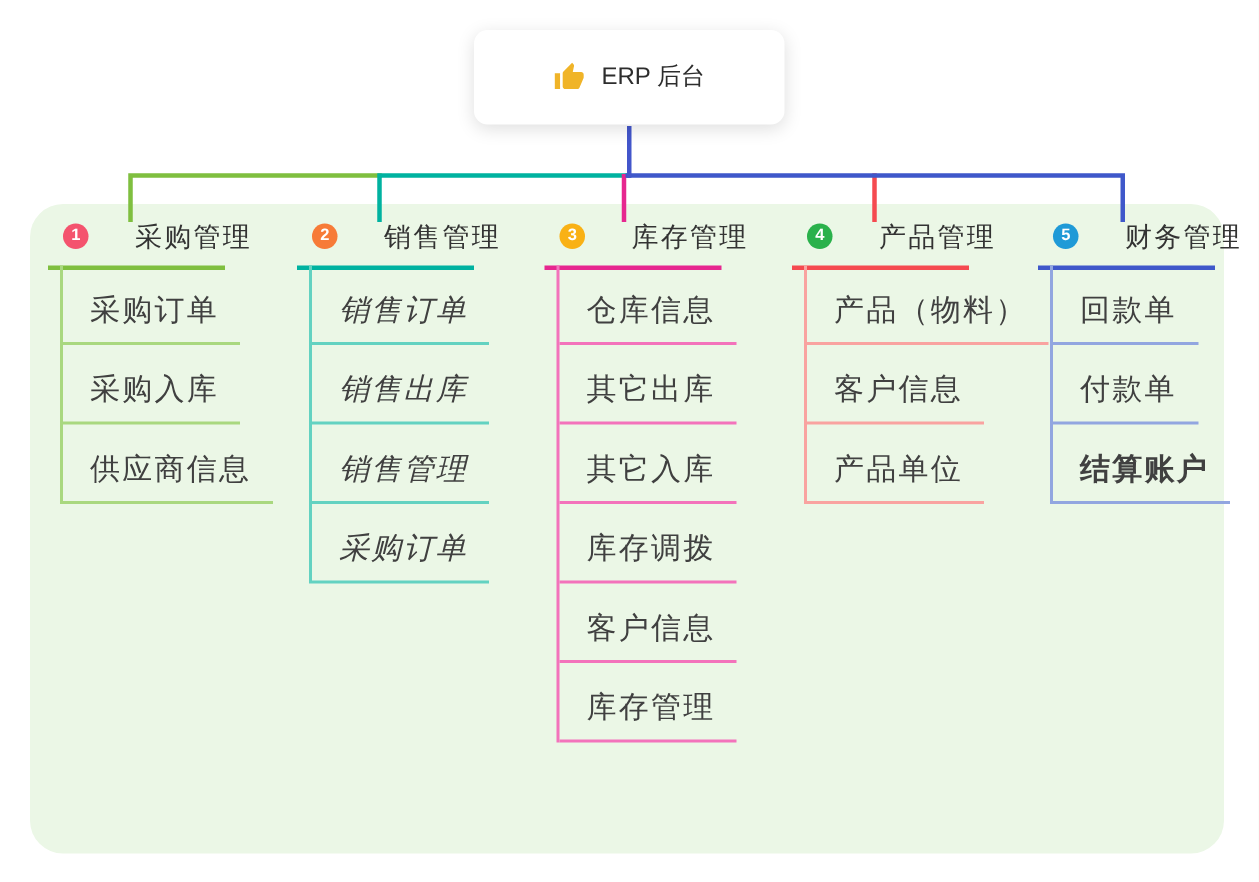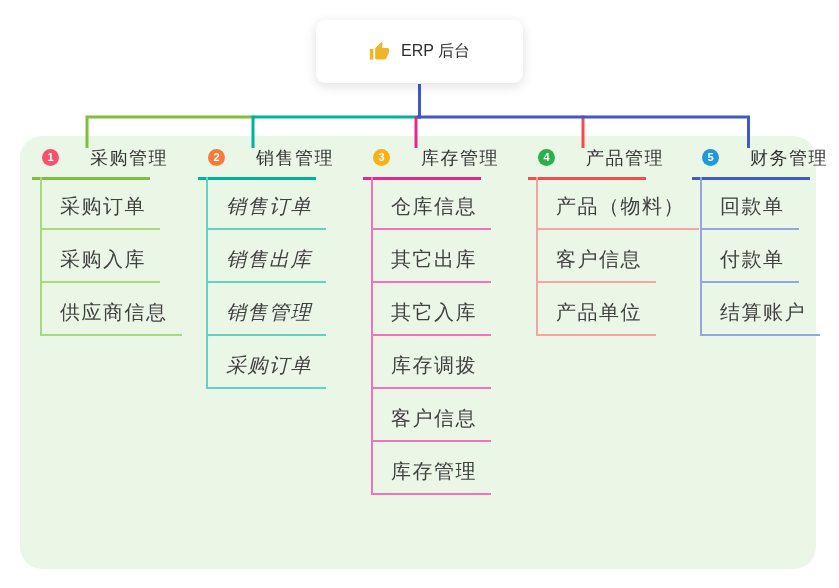--- a/index.html
+++ b/index.html
@@ -106,16 +106,16 @@
         <div class="child-item" style="border-bottom-color: rgb(249, 163, 160);">客户信息</div>
         <div class="child-item" style="border-bottom-color: rgb(249, 163, 160);">产品单位</div>
       </div>
       <div class="branch-header" style="left: 692px; top: 147px; width: 118px; border-bottom-color: rgb(63, 88, 202);">
         <span class="badge" style="background: rgb(31, 154, 215);">5</span>
         <span class="branch-title">财务管理</span>
       </div>
       <div class="child-col" style="left: 700px; top: 177px; border-left-color: rgb(146, 166, 224);">
         <div class="child-item" style="border-bottom-color: rgb(146, 166, 224);">回款单</div>
         <div class="child-item" style="border-bottom-color: rgb(146, 166, 224);">付款单</div>
-        <div class="child-item" style="border-bottom-color: rgb(146, 166, 224);">结算账户</div>
+        <div class="child-item" style="border-bottom-color: rgb(146, 166, 224); font-weight: bold;">结算账户</div>
       </div>
     </div>
 </div>
 
 </body></html>

